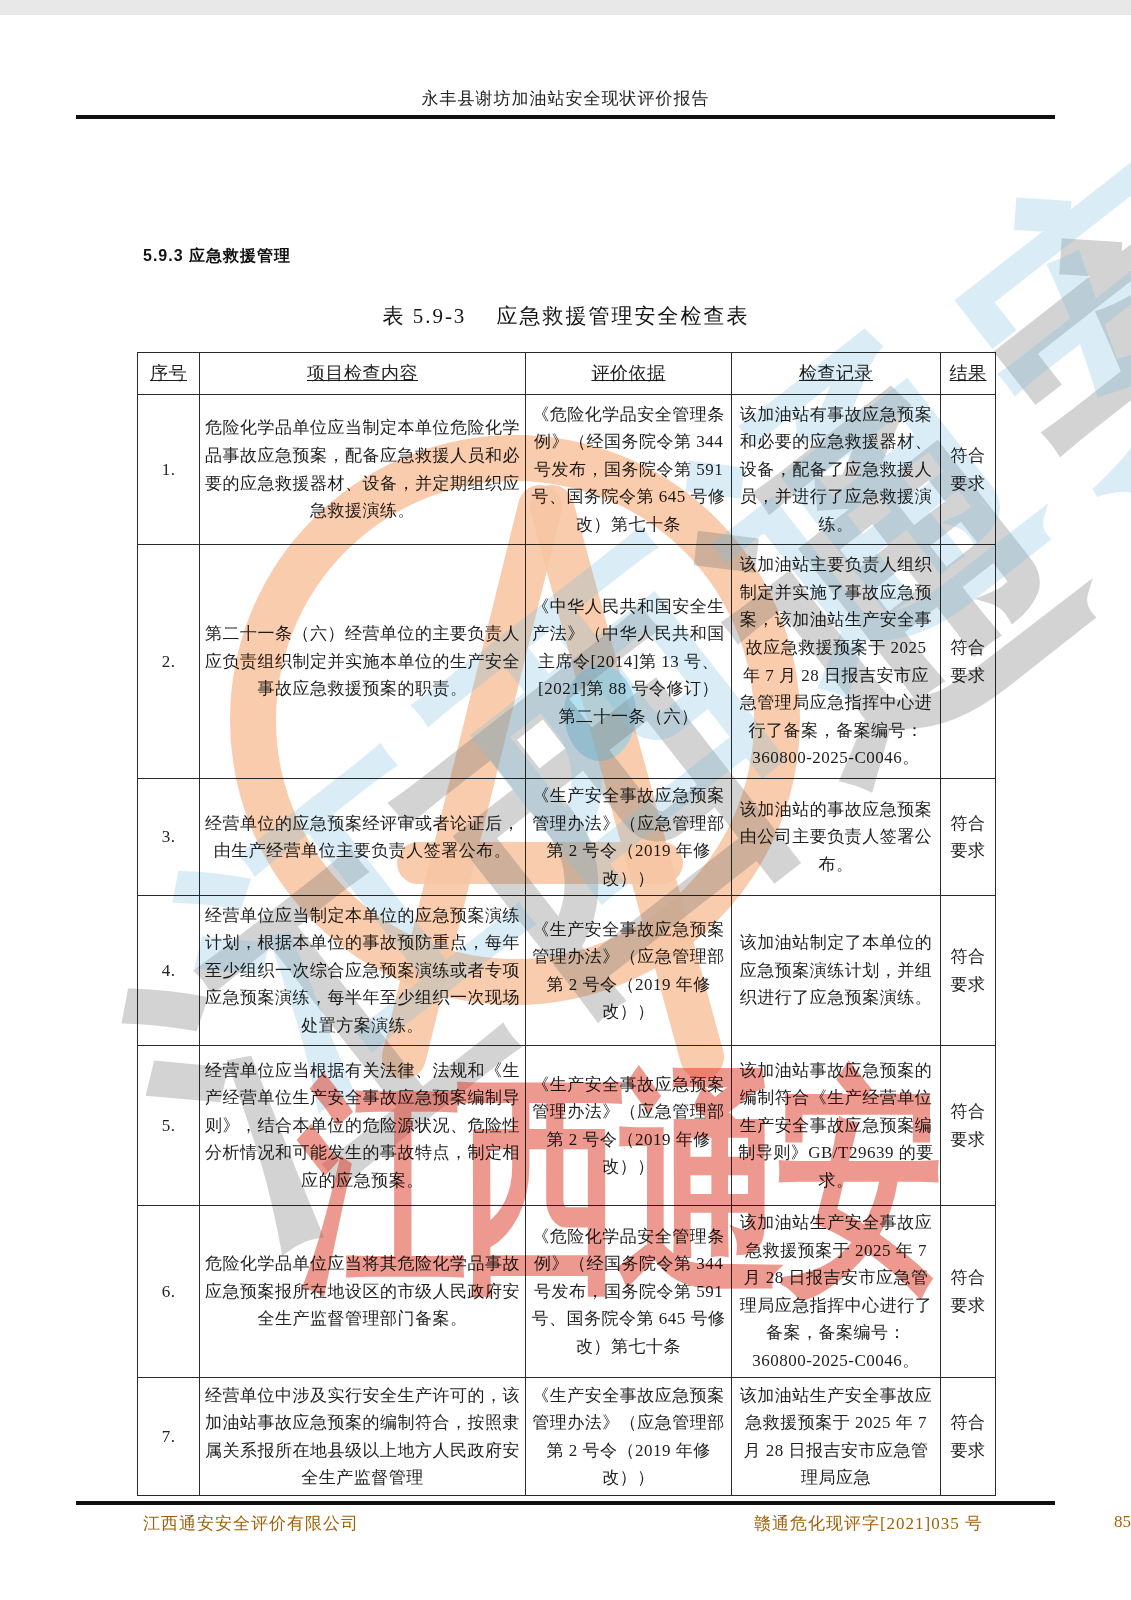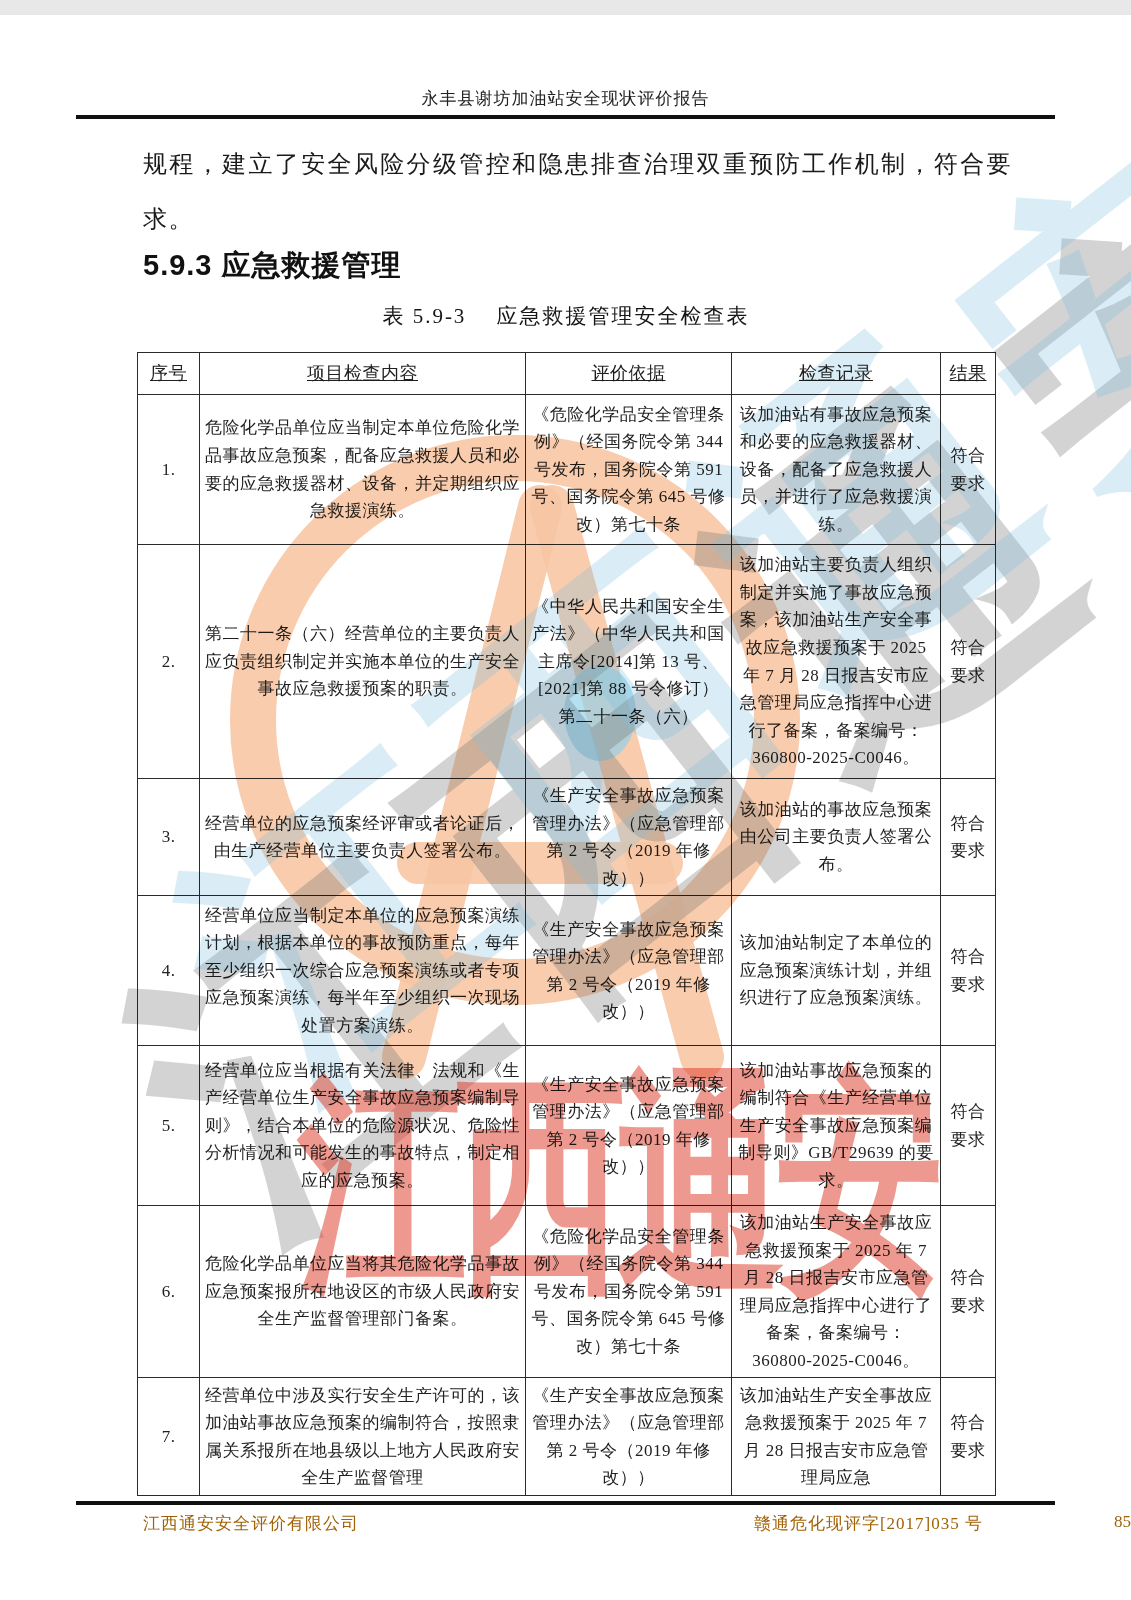--- a/index.html
+++ b/index.html
@@ -22,21 +22,21 @@
     position:absolute;top:100px;left:76px;width:979px;height:4px;background:#101010;
   }
   .intro{
     position:absolute;top:122px;left:143px;width:869px;
     font-size:24px;line-height:55px;letter-spacing:1.5px;
     text-align:justify;color:#1a1a1a;
   }
   .section-heading{
     position:absolute;top:231px;left:143px;
     font-family:"Liberation Sans","DejaVu Sans",sans-serif;
-    font-weight:bold;font-size:29px;letter-spacing:1px;color:#111;
+    font-weight:bold;font-size:16px;letter-spacing:1px;color:#111;
   }
   .tbl-title{
     position:absolute;top:287px;left:137px;width:858px;
     text-align:center;font-size:21px;letter-spacing:2px;color:#161616;
   }
   table.check{
     position:absolute;top:337px;left:137px;width:858px;
     border-collapse:collapse;table-layout:fixed;
     font-size:17px;color:#1f1f1f;
   }
@@ -107,21 +107,20 @@
 </head>
 <body>
 
 <div class="page">
 
   <div class="content">
 
     <div class="hdr-title">永丰县谢坊加油站安全现状评价报告</div>
     <div class="hdr-rule"></div>
 
-    <div class="intro">规程，建立了安全风险分级管控和隐患排查治理双重预防工作机制，符合要求。</div>
 
     <div class="section-heading">5.9.3 应急救援管理</div>
 
     <div class="tbl-title">表 5.9-3　 应急救援管理安全检查表</div>
 
     <table class="check">
       <colgroup>
         <col class="c-no">
           <col class="c-content">
           <col class="c-basis">
@@ -187,21 +186,21 @@
           <td class="record">该加油站生产安全事故应急救援预案于 2025 年 7 月 28 日报吉安市应急管理局应急</td>
           <td class="result">符合要求</td>
         </tr>
       </tbody>
     </table>
 
     <div class="ftr-rule"></div>
     <div class="ftr">
       <span class="company">江西通安安全评价有限公司</span>
       <span class="pageno">85</span>
-      <span class="docno">赣通危化现评字[2017]035 号</span>
+      <span class="docno">赣通危化现评字[2021]035 号</span>
     </div>
   </div>
 
   <div class="wm">
 
     <svg class="wm-svg" width="1131" height="1600" viewBox="0 0 1131 1600">
 
       <circle cx="515" cy="705" r="262" fill="none" stroke="#f7c7a4" stroke-width="46" opacity="0.9"></circle>
 
       <path d="M 540 492 L 404 1042" stroke="#f7c7a4" stroke-width="44" stroke-linecap="round" fill="none" opacity="0.9"></path>

